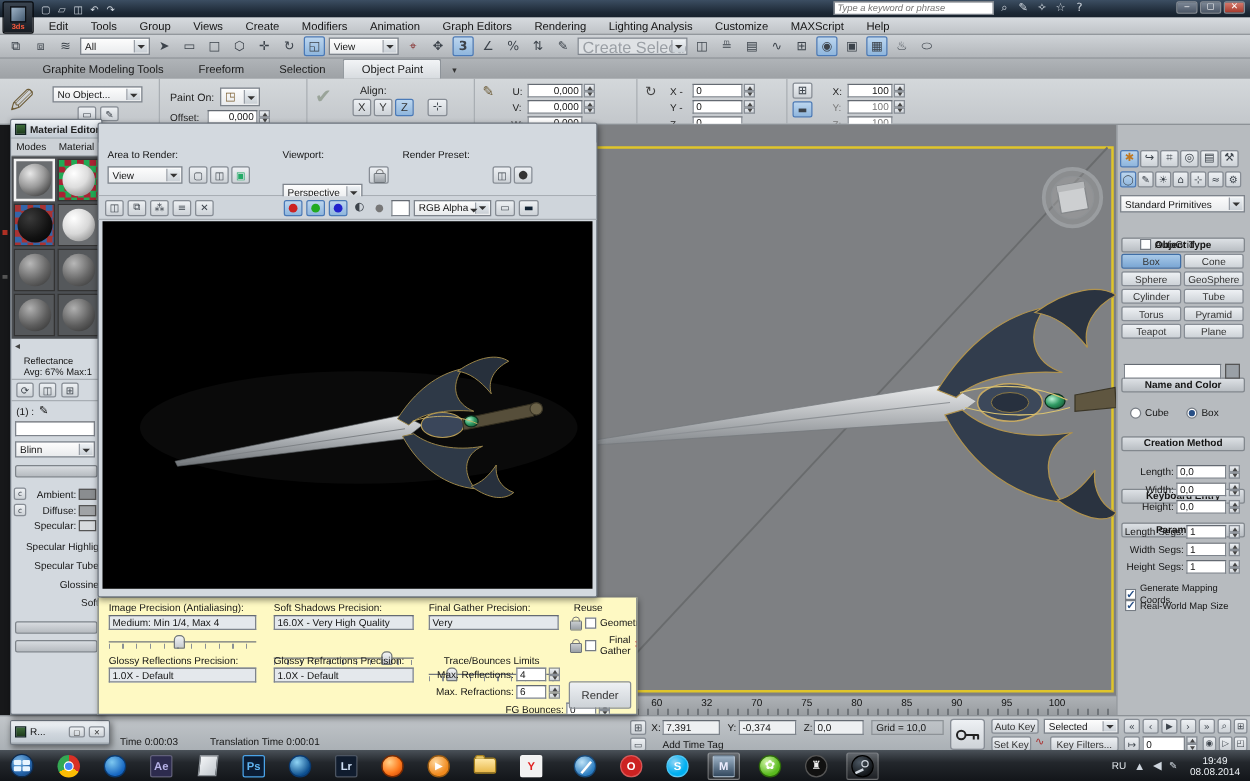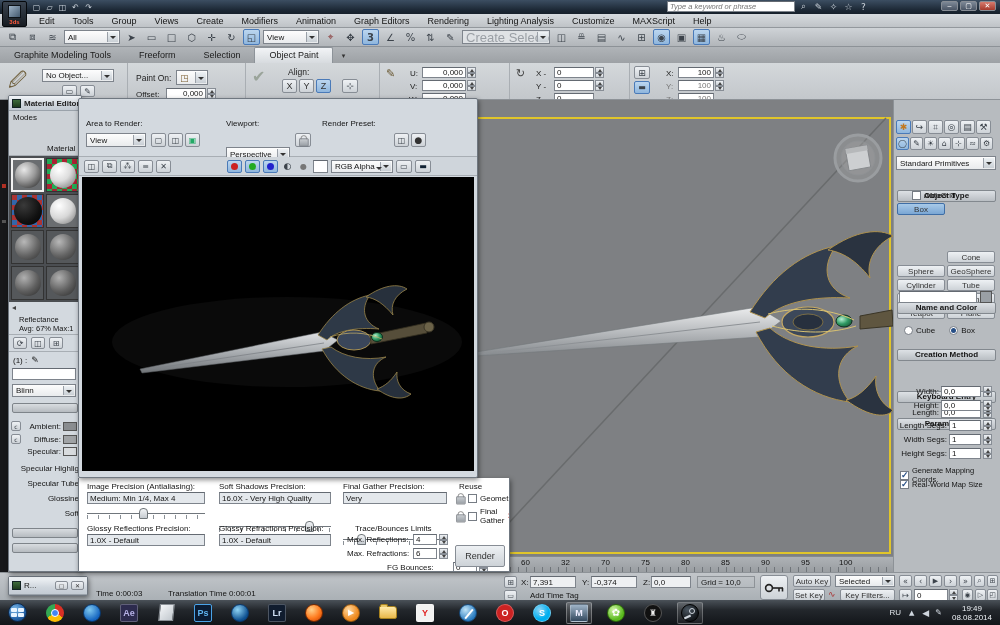--- a/index.html
+++ b/index.html
@@ -127,21 +127,21 @@
     <span class="g ic tbtn">▤</span>
     <span class="g ic tbtn">∿</span>
     <span class="g ic tbtn">⊞</span>
     <span class="g ic tbtn b3 on">◉</span>
     <span class="g ic tbtn">▣</span>
     <span class="g ic tbtn b3 on">▦</span>
     <span class="g ic tbtn">♨</span>
     <span class="g ic tbtn">⬭</span>
   </div>
 
-  <div class="abs" id="ribbontabs" style="left:0;top:47px;width:1000px;height:16px;background:linear-gradient(#b0b4b8,#9da1a5);display:flex;align-items:flex-end;">
+  <div class="abs" id="ribbontabs" style="left:0;top:47px;width:1000px;height:16px;background:linear-gradient(#b0b4b8,#9da1a5);display:flex;align-items:flex-end;padding-left:20px;">
     <span class="tab">Graphite Modeling Tools</span>
     <span class="tab">Freeform</span>
     <span class="tab">Selection</span>
     <span class="tab active">Object Paint</span>
     <span class="g ic" style="width:20px;height:14px;font-size:7px;color:#333;">▾</span>
   </div>
 
   <div class="abs" id="ribbonbody" style="left:0;top:63px;width:1000px;height:37px;background:linear-gradient(#d4d8db,#c3c7cb);border-bottom:1px solid #8d9297;overflow:hidden;">
     <div class="rgroup" style="left:0;width:128px;">
       <span class="g abs" style="left:8px;top:4px;font-size:18px;color:#6b5a35;">🖉</span>
@@ -320,21 +320,21 @@
       <span>Object Type</span>
     </div>
     <div class="abs" style="left:18px;top:91px;display:flex;align-items:center;gap:3px;">
       <span class="cb"></span>
       <span>AutoGrid</span>
     </div>
     <div class="abs" style="left:3px;top:103px;width:100px;display:grid;grid-template-columns:48px 48px;gap:2px;">
       <div class="b3" style="height:12px;background:linear-gradient(#a8c9e8,#7aa6d4);border-color:#3f6ea6;">
           <span>Box</span>
         </div>
-      <div class="b3" style="height:12px;margin-top:48px;">
+      <div class="b3" style="height:12px;">
           <span>Cone</span>
         </div>
       <div class="b3" style="height:12px;">
           <span>Sphere</span>
         </div>
       <div class="b3" style="height:12px;">
           <span>GeoSphere</span>
         </div>
       <div class="b3" style="height:12px;">
           <span>Cylinder</span>
@@ -374,21 +374,21 @@
         <span class="rad on"></span>
         <span>Box</span>
       </span>
     </div>
     <div class="roll abs" style="left:3px;top:241px;width:99px;">
       <span>Keyboard Entry</span>
     </div>
     <div class="roll abs" style="left:3px;top:256px;width:99px;">
       <span>Parameters</span>
     </div>
-    <div class="field-row" style="left:5px;top:272px;margin-top:35px;">
+    <div class="field-row" style="left:5px;top:272px;">
       <span class="lbl" style="width:40px;text-align:right;">Length:</span>
       <div class="sunken" style="width:40px;height:11px;">
           <span>0,0</span>
         </div>
       <div class="spin" style="height:11px;">
           <i class="u"></i>
           <i class="d"></i>
         </div>
     </div>
     <div class="field-row" style="left:5px;top:286px;">
@@ -538,21 +538,21 @@
     </div>
   </div>
 
   <div class="abs winframe" id="matedit" style="left:8px;top:95px;width:74px;height:477px;z-index:20;overflow:hidden;">
     <div class="wtitle">
       <div style="width:9px;height:9px;background:linear-gradient(#3d6b3a,#1d3a1c);border:1px solid #122;flex:none;"></div>
       <span style="white-space:nowrap;font-weight:bold;color:#222;">Material Editor</span>
     </div>
     <div style="display:flex;gap:10px;padding:2px 4px;border-bottom:1px solid #a8aeb4;background:#ccd1d6;">
       <span style="font-size:8px;">Modes</span>
-      <span style="font-size:8px;margin-top:31px;">Material</span>
+      <span style="font-size:8px;">Material</span>
     </div>
     <div style="background:#4b4e52;padding:2px;display:grid;grid-template-columns:33px 33px;gap:2px;">
       <div style="height:34px;background:#6a6d70;border:2px solid #f2f2f2;display:flex;align-items:center;justify-content:center;">
         <div style="width:26px;height:26px;border-radius:50%;background:radial-gradient(circle at 35% 30%,#e8e8e8,#9a9a9a 45%,#4a4a4a 80%,#222);"></div>
       </div>
       <div style="height:34px;background:repeating-conic-gradient(#a23 0 25%,#2a5 25% 50%) 0 0/10px 10px;border:1px solid #333;display:flex;align-items:center;justify-content:center;">
         <div style="width:26px;height:26px;border-radius:50%;background:radial-gradient(circle at 35% 30%,#fff,#ddd 45%,#8a8a8a 85%);"></div>
       </div>
       <div style="height:34px;background:repeating-conic-gradient(#36a 0 25%,#a33 25% 50%) 0 0/10px 10px;border:1px solid #333;display:flex;align-items:center;justify-content:center;">
         <div style="width:28px;height:28px;border-radius:50%;background:radial-gradient(circle at 35% 30%,#3a3a3a,#111 60%,#000);"></div>
@@ -690,21 +690,21 @@
         <path d="M295,212 C310,223 322,223 329,217 C318,213 314,204 315,195 C309,204 303,209 295,212 Z" fill="#27303c" stroke="#9a854a" stroke-width=".8"></path>
         <ellipse cx="272" cy="163" rx="17" ry="10" fill="#3a465a" stroke="#b49a55" stroke-width=".9"></ellipse>
         <polygon points="288,158 344,146 345,156 289,167" fill="#564e3a" stroke="#332e20" stroke-width=".8"></polygon>
         <circle cx="347" cy="150" r="5" fill="#6b6248" stroke="#3a3526"></circle>
         <ellipse cx="295" cy="160" rx="5.5" ry="4.5" fill="url(#rgem)" stroke="#0e2f1e"></ellipse>
         <path d="M248,160 C266,154 284,155 300,162" fill="none" stroke="#cdb468" stroke-width=".7"></path>
       </svg>
     </div>
   </div>
 
-  <div class="abs" id="settingspanel" style="left:78px;top:478px;width:432px;height:94px;background:#ffffff;border:1px solid #6f7780;border-top:none;z-index:35;overflow:hidden;box-shadow:1px 2px 5px rgba(0,0,0,.45);">
+  <div class="abs" id="settingspanel" style="left:78px;top:478px;width:432px;height:94px;background:#fef9c3;border:1px solid #6f7780;border-top:none;z-index:35;overflow:hidden;box-shadow:1px 2px 5px rgba(0,0,0,.45);text-align:right;">
     <span class="abs lbl" style="left:8px;top:4px;">Image Precision (Antialiasing):</span>
     <div class="sunken abs" style="left:8px;top:14px;width:118px;height:12px;background:#e4e8ec;">
       <span>Medium: Min 1/4, Max 4</span>
     </div>
     <div class="slider abs" style="left:8px;top:29px;width:118px;">
       <div class="track"></div>
         <div class="ticks"></div>
         <div class="thumb" style="left:52px;"></div>
     </div>
     <span class="abs lbl" style="left:140px;top:4px;">Soft Shadows Precision:</span>

